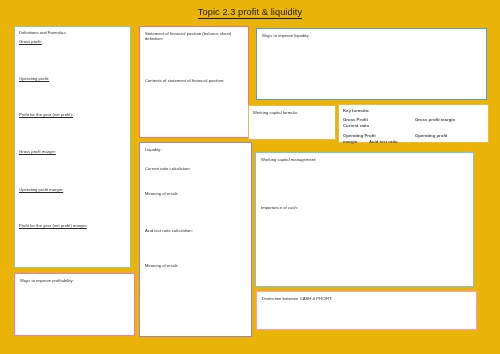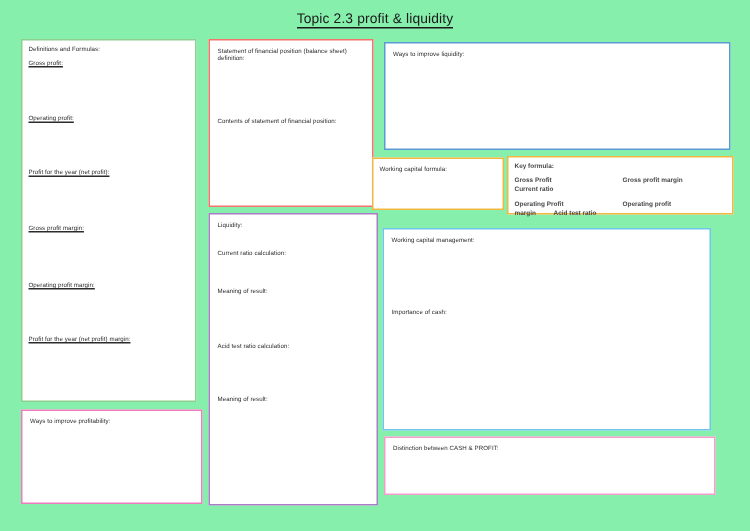--- a/index.html
+++ b/index.html
@@ -6,21 +6,21 @@
   html, body {
     width: 500px;
     height: 354px;
     background: #ffffff;
     font-family: "Liberation Sans", sans-serif;
   }
   #page {
     position: relative;
     width: 500px;
     height: 354px;
-    background: #86efac;
+    background: #eab308;
     overflow: hidden;
   }
   .title {
     position: absolute;
     left: 0;
     top: 7px;
     width: 500px;
     text-align: center;
     font-size: 9.2px;
     color: #1a1a1a;

